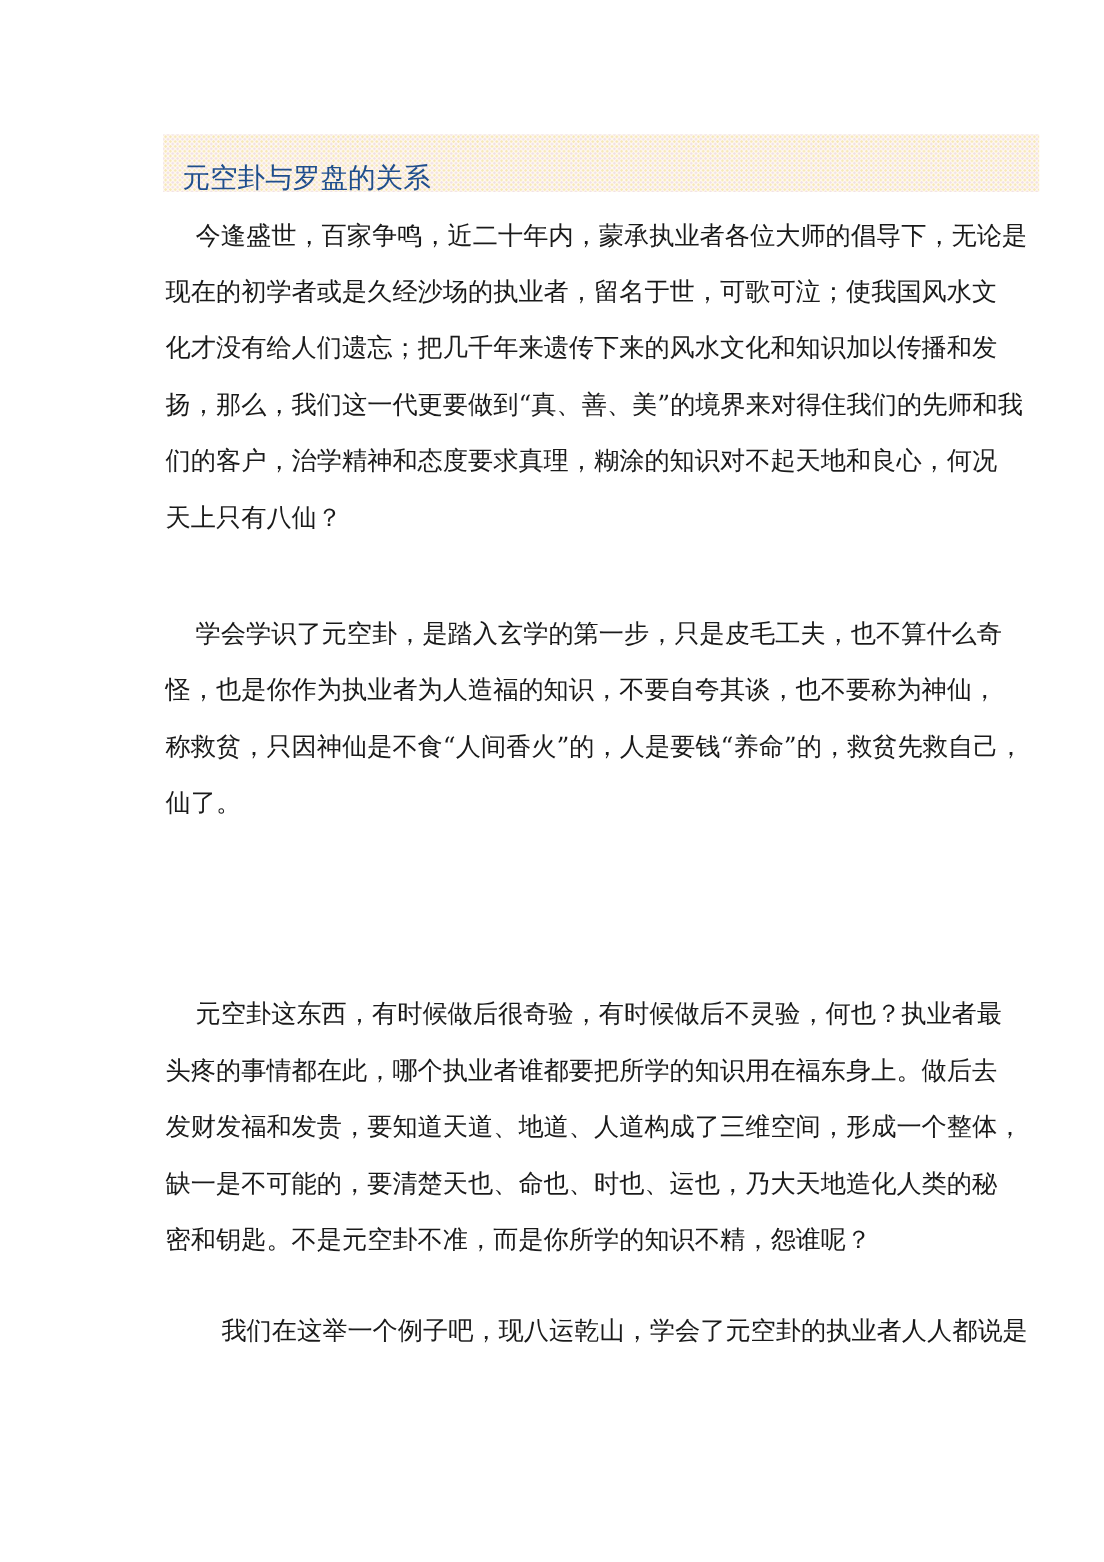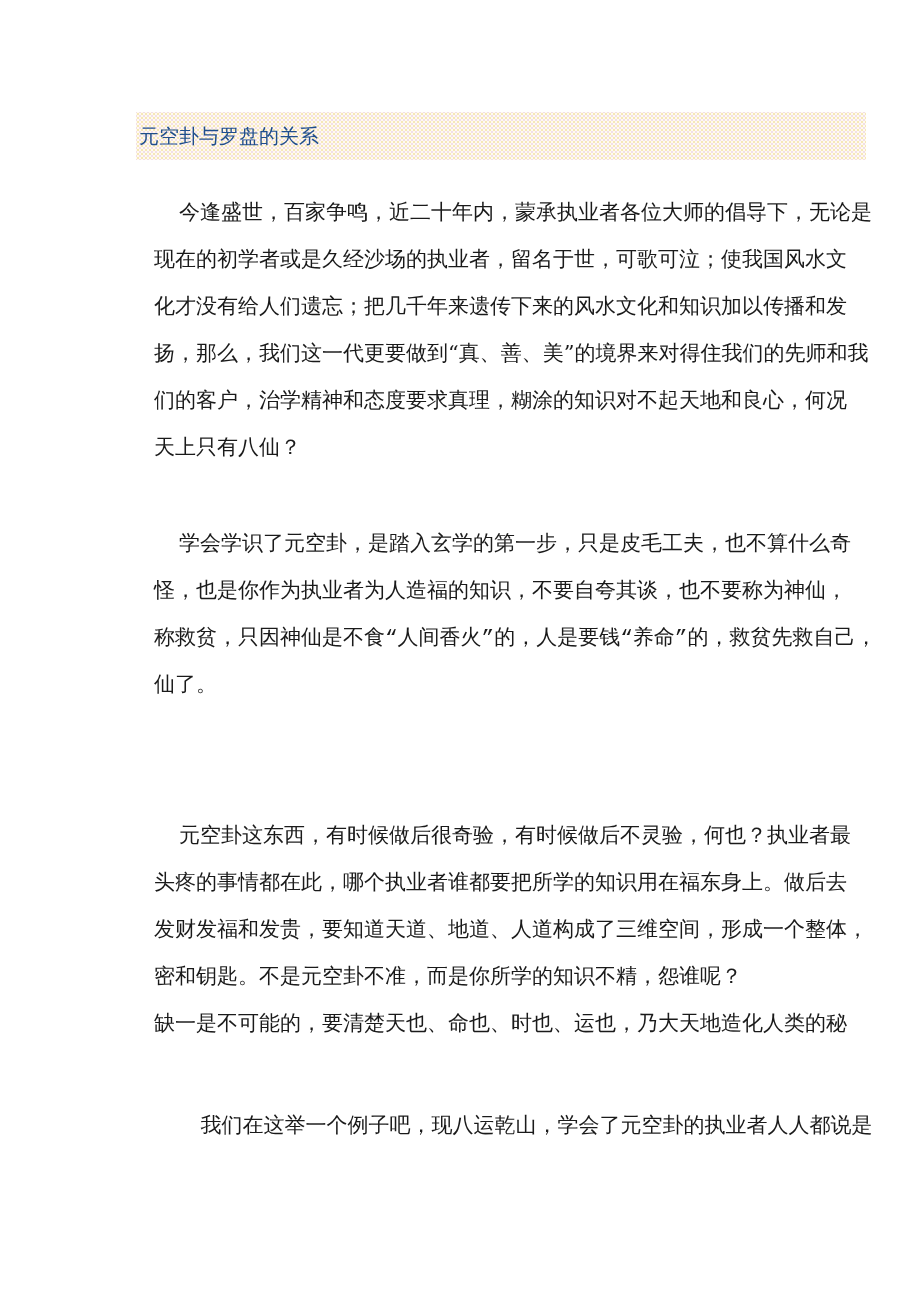--- a/index.html
+++ b/index.html
@@ -31,35 +31,35 @@
     background-image:
       radial-gradient(circle, #f6e7b8 0.9px, transparent 1.2px),
       radial-gradient(circle, #f1dfe6 0.9px, transparent 1.2px);
     background-size: 4px 4px, 4px 4px;
     background-position: 0 0, 2px 2px;
   }
   .title {
     position: absolute;
     left: 3px;
     top: 11px;
-    margin: 0;
+    margin: 13px;
     font-family: "DejaVu Sans", "Liberation Sans", sans-serif;
-    font-size: 20px;
+    font-size: 23px;
     font-weight: normal;
     color: #1f4e8c;
     letter-spacing: 0px;
     line-height: 26px;
     white-space: nowrap;
     border-radius: 13px;
   }
   .para {
     position: absolute;
     left: 138px;
     width: 740px;
-    margin: 16px;
+    margin: 0;
     font-family: "DejaVu Serif", "Liberation Serif", serif;
     font-size: 21px;
     color: #1a1a1a;
     line-height: 47px;
   }
   .line {
     display: block;
     white-space: nowrap;
     height: 47px;
   }
@@ -78,32 +78,32 @@
 
   <div class="para" style="top:173px;">
     <span class="line indent">今逢盛世，百家争鸣，近二十年内，蒙承执业者各位大师的倡导下，无论是</span>
     <span class="line">现在的初学者或是久经沙场的执业者，留名于世，可歌可泣；使我国风水文</span>
     <span class="line">化才没有给人们遗忘；把几千年来遗传下来的风水文化和知识加以传播和发</span>
     <span class="line">扬，那么，我们这一代更要做到“真、善、美”的境界来对得住我们的先师和我</span>
     <span class="line">们的客户，治学精神和态度要求真理，糊涂的知识对不起天地和良心，何况</span>
     <span class="line">天上只有八仙？</span>
   </div>
 
-  <div class="para" style="top:505px;font-family:Liberation Mono, monospace;">
+  <div class="para" style="top:505px;">
     <span class="line indent">学会学识了元空卦，是踏入玄学的第一步，只是皮毛工夫，也不算什么奇</span>
     <span class="line">怪，也是你作为执业者为人造福的知识，不要自夸其谈，也不要称为神仙，</span>
     <span class="line">称救贫，只因神仙是不食“人间香火”的，人是要钱“养命”的，救贫先救自己，</span>
     <span class="line">仙了。</span>
   </div>
 
-  <div class="para" style="top:796px;">
+  <div class="para" style="top:822px;">
     <span class="line indent">元空卦这东西，有时候做后很奇验，有时候做后不灵验，何也？执业者最</span>
     <span class="line">头疼的事情都在此，哪个执业者谁都要把所学的知识用在福东身上。做后去</span>
     <span class="line">发财发福和发贵，要知道天道、地道、人道构成了三维空间，形成一个整体，</span>
+    <span class="line">缺一是不可能的，要清楚天也、命也、时也、运也，乃大天地造化人类的秘</span>
     <span class="line">密和钥匙。不是元空卦不准，而是你所学的知识不精，怨谁呢？</span>
-    <span class="line">缺一是不可能的，要清楚天也、命也、时也、运也，乃大天地造化人类的秘</span>
   </div>
 
   <div class="para" style="top:1086px;text-align:center;">
     <span class="line indent">我们在这举一个例子吧，现八运乾山，学会了元空卦的执业者人人都说是</span>
   </div>
 
 </div>
 
 </body></html>

